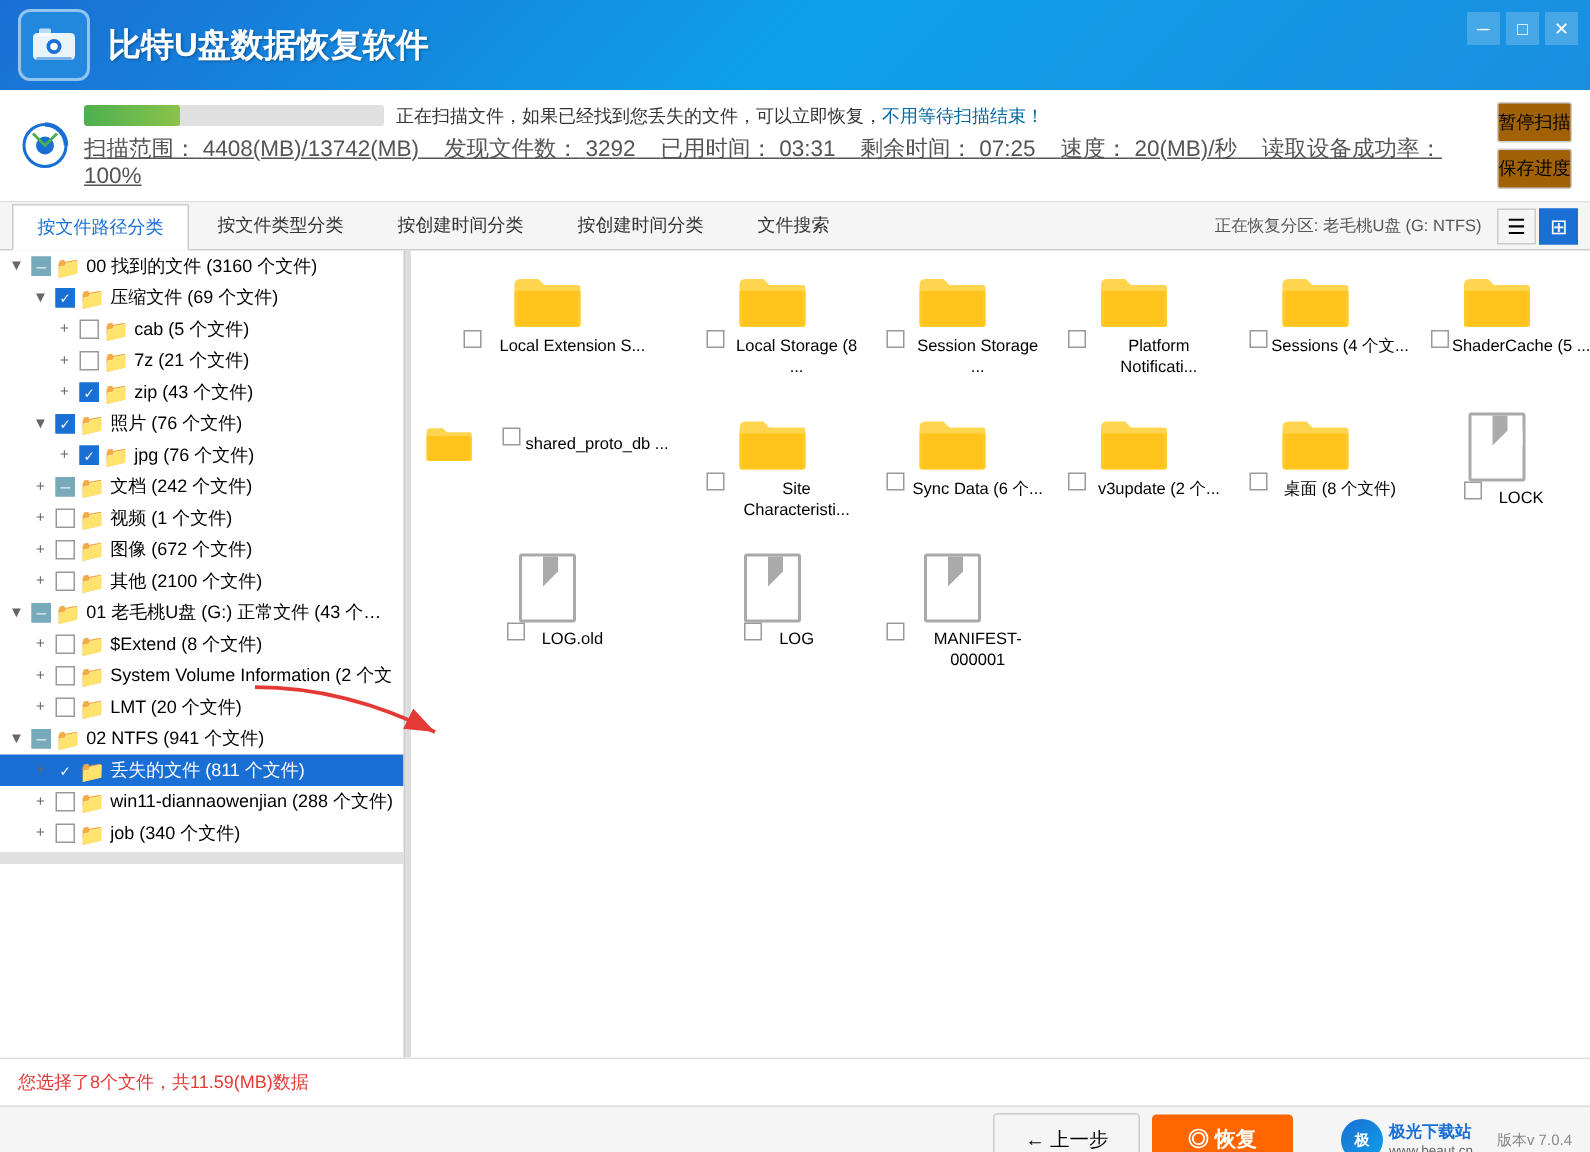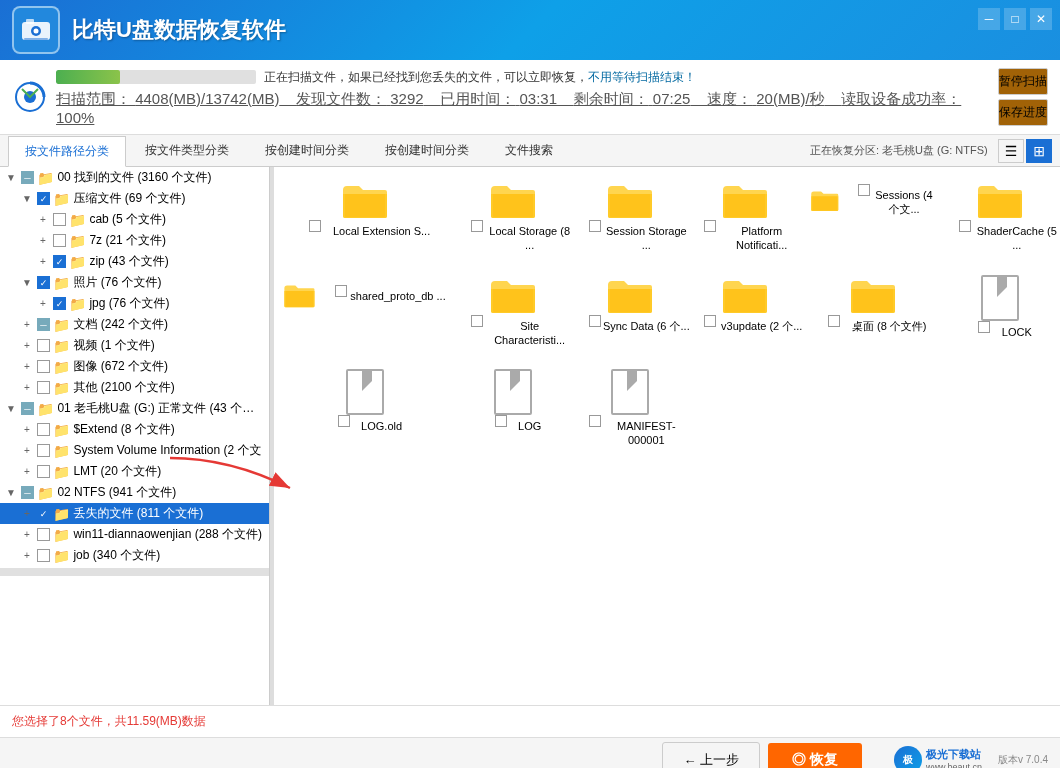--- a/index.html
+++ b/index.html
@@ -572,21 +572,21 @@
       <path d="M2 14 L46 14 L46 36 Q46 38 44 38 L4 38 Q2 38 2 36 Z" fill="#FFCA28"></path>
       <path d="M4 14 L44 14 L44 36 Q44 37 43 37 L5 37 Q4 37 4 36 Z" fill="#FFB300" opacity="0.3"></path>
     </svg>
       <div class="file-name-row">
         <span class="file-checkbox"></span>
         <span class="file-name">Platform Notificati...</span>
       </div>
     </div>
   </div>
         <div class="file-item">
-    <div style="display:flex;flex-direction:row;align-items:center;">
+    <div style="display:flex;flex-direction:column;align-items:center;">
       <svg class="folder-svg" viewBox="0 0 48 40">
       <path d="M2 10 Q2 6 6 6 L18 6 L22 10 L44 10 Q46 10 46 12 L46 36 Q46 38 44 38 L4 38 Q2 38 2 36 Z" fill="#FFD54F"></path>
       <path d="M2 14 L46 14 L46 36 Q46 38 44 38 L4 38 Q2 38 2 36 Z" fill="#FFCA28"></path>
       <path d="M4 14 L44 14 L44 36 Q44 37 43 37 L5 37 Q4 37 4 36 Z" fill="#FFB300" opacity="0.3"></path>
     </svg>
       <div class="file-name-row">
         <span class="file-checkbox"></span>
         <span class="file-name">Sessions  (4 个文...</span>
       </div>
     </div>

